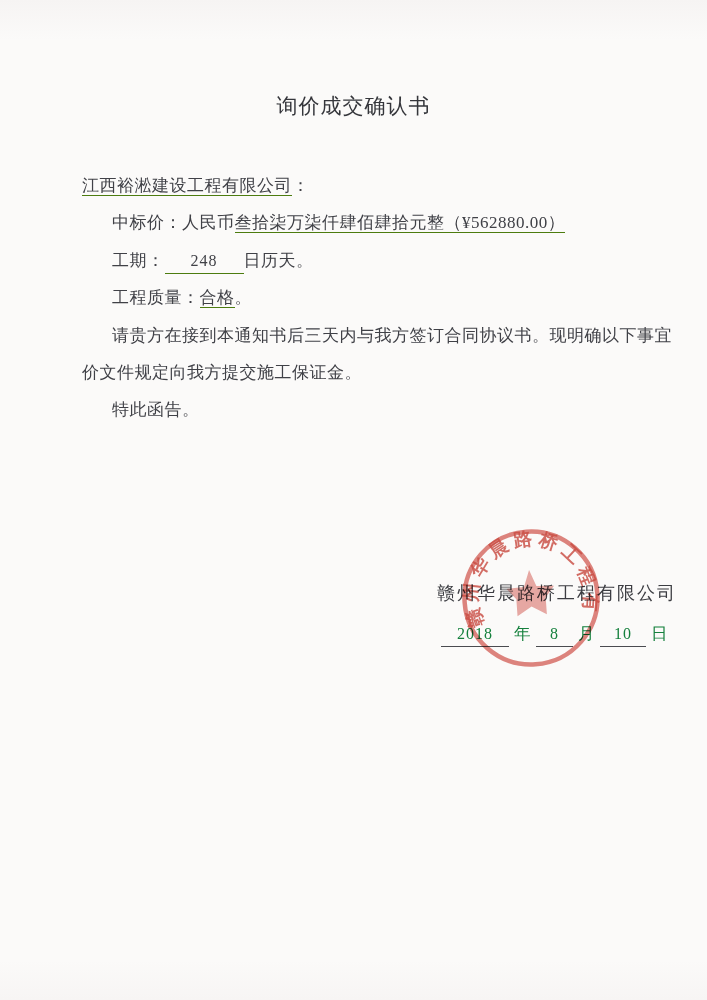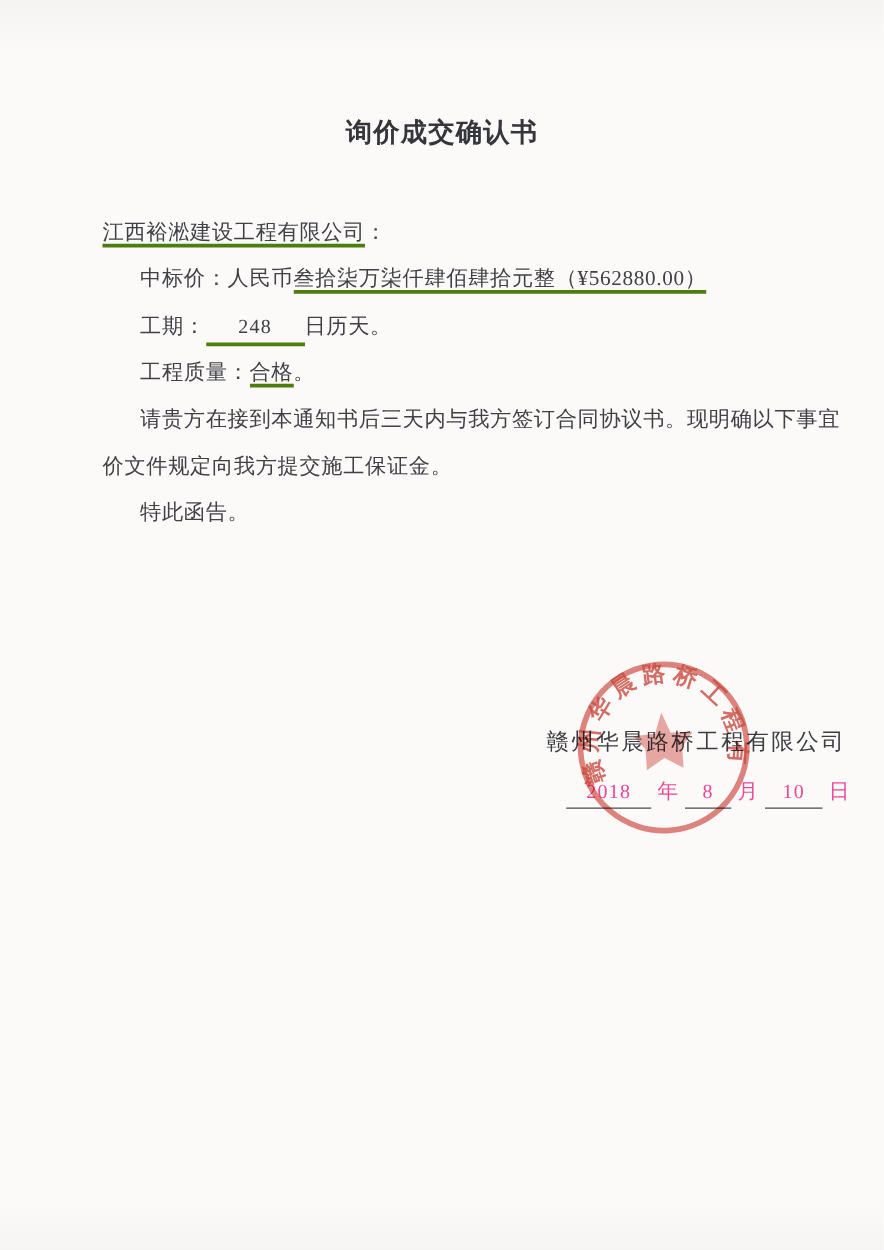--- a/index.html
+++ b/index.html
@@ -5,45 +5,45 @@
   html,body{margin:0;padding:0;}
   body{
     width:707px;height:1000px;position:relative;overflow:hidden;
     background:linear-gradient(180deg,#f6f4f3 0%, #fbfaf9 4%, #fbfaf9 96%, #f7f5f4 100%);
     font-family:"Liberation Serif","DejaVu Serif",serif;
     color:#3f4045;
   }
   .page{position:absolute;inset:0;}
   .title{
     position:absolute;top:92px;left:0;width:100%;
-    text-align:center;font-size:21px;font-weight:bold;color:#35363b;
+    text-align:center;font-size:21px;font-weight:normal;color:#35363b;
     letter-spacing:1px;margin:0;
   }
   .content{
     position:absolute;left:82px;top:167px;width:565px;
     font-size:17px;line-height:37.4px;letter-spacing:0.5px;
     color:#404147;
   }
   .line{white-space:nowrap;}
   .indent{padding-left:30px;}
-  .ul{border-bottom:3px solid #4d7c0f;}
+  .ul{border-bottom:1px solid #4d7c0f;}
   .blank{display:inline-block;text-align:center;line-height:24px;}
   .blank.year{padding:0 14px;}
   .blank.md{padding:0 13px;}
   .blank.days{padding:0 26px;}
   .sep{margin:0 8px;}
   .num{font-size:16px;letter-spacing:1px;}
   
   .sig-company{
     position:absolute;left:437px;top:581px;
     font-size:18px;letter-spacing:2px;color:#3c3d42;white-space:nowrap;
   }
   .sig-date{
-    position:absolute;left:453px;top:622px;
-    font-size:16.5px;color:#ec4899;white-space:nowrap;letter-spacing:0.5px;
+    position:absolute;left:441px;top:622px;
+    font-size:16.5px;color:#15803d;white-space:nowrap;letter-spacing:0.5px;
   }
   .sig-date .ul{border-bottom:1px solid #4a4b50;}
   .sig-date .blank.year{padding:0 16px;}
   .sig-date .blank.md{padding:0 14px;}
   .sig-date .sep{margin:0 5px;}
   
   .stamp{
     position:absolute;left:457px;top:524px;width:148px;height:148px;
     mix-blend-mode:multiply;opacity:0.88;
     transform:rotate(-4deg);

